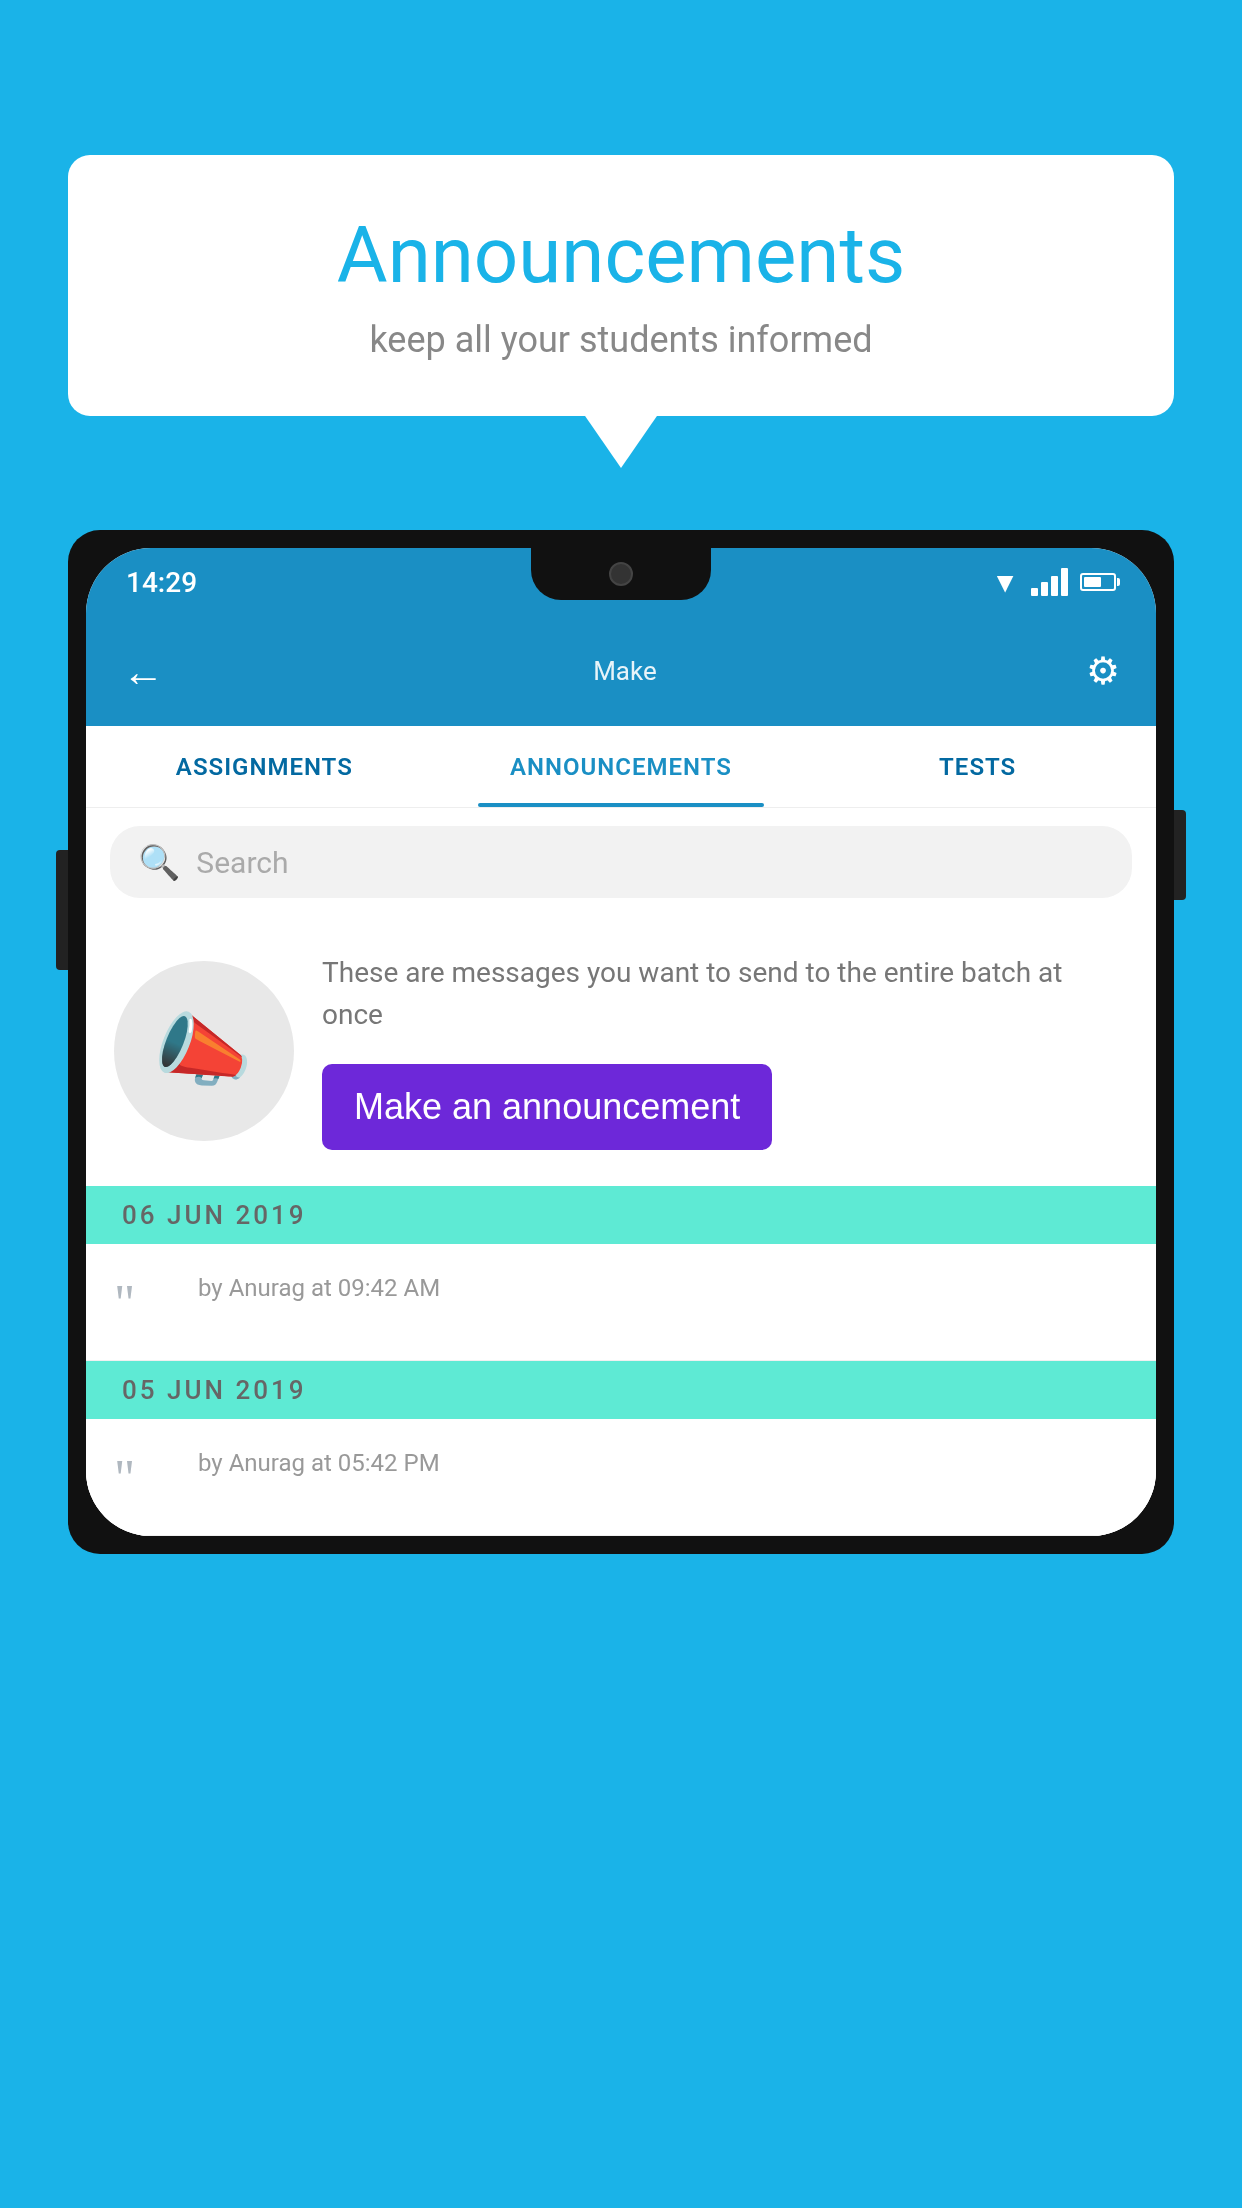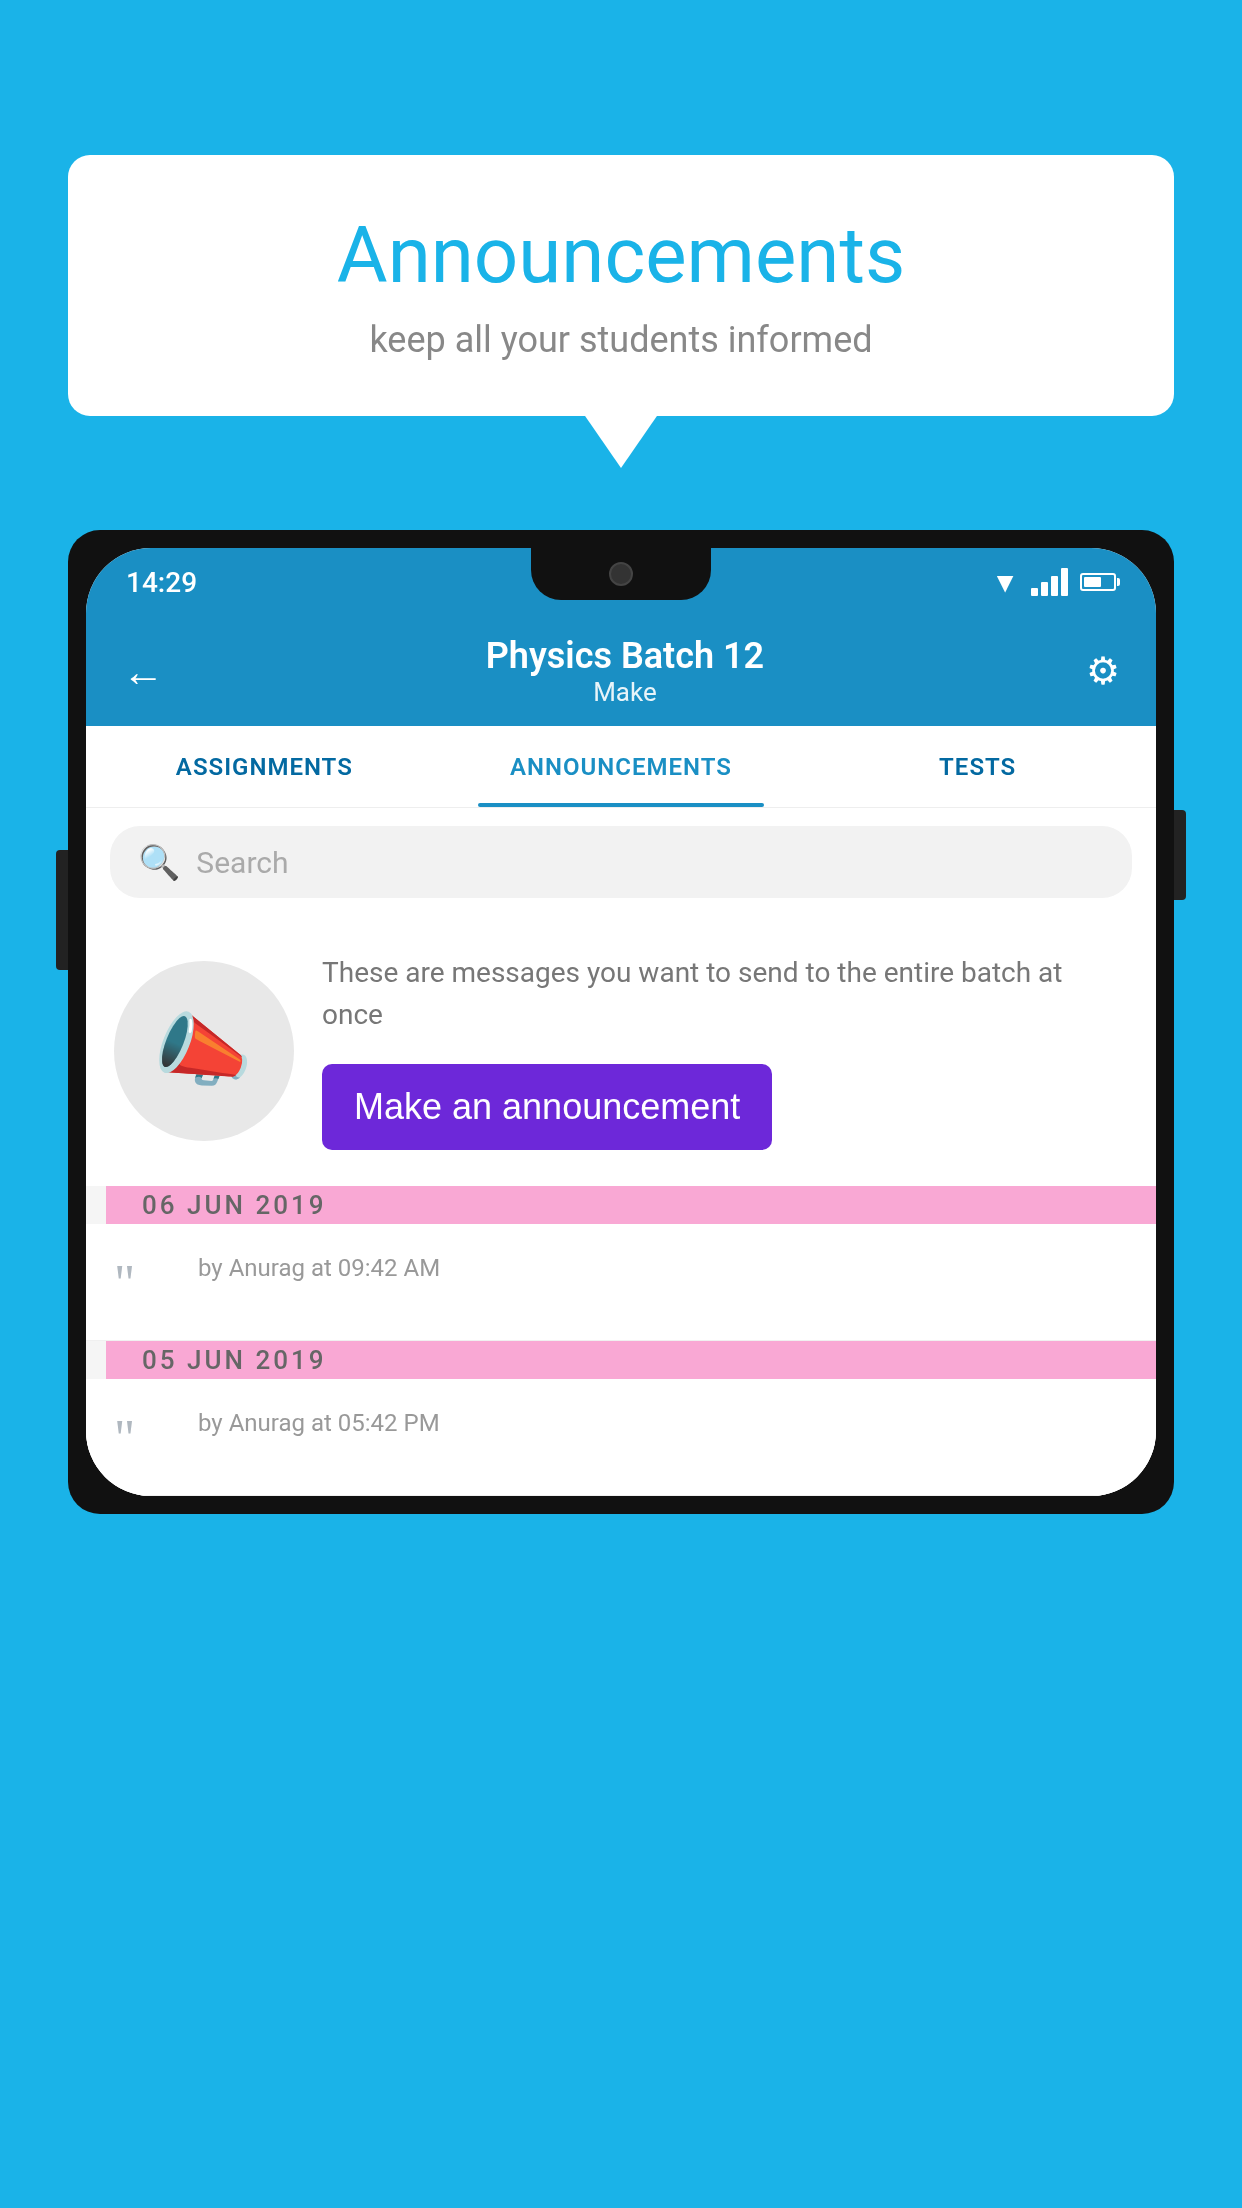--- a/index.html
+++ b/index.html
@@ -348,27 +348,26 @@
       border: none;
       border-radius: 10px;
       padding: 22px 32px;
       font-size: 36px;
       cursor: pointer;
       font-weight: 400;
     }
 
     
     .date-divider {
-      background: #f9a8d4;
-      padding: 4px 36px;
+      background: #5eead4;
+      padding: 14px 36px;
       font-size: 26px;
       color: #666;
       letter-spacing: 3px;
       font-weight: 500;
-      margin-left: 20px;
     }
 
     
     .announcement-item {
       background: white;
       padding: 30px 28px;
       display: flex;
       align-items: flex-start;
       gap: 24px;
       border-bottom: 1px solid #f0f0f0;
@@ -432,21 +431,20 @@
           </div>
           <div class="battery-icon">
             <div class="battery-fill"></div>
           </div>
         </div>
       </div>
 
       <div class="app-header">
         <span class="header-back">←</span>
         <div class="header-title-container">
-          <div class="header-title">Physics Batch 12</div>
           <div class="header-subtitle">Make</div>
         </div>
         <span class="header-gear">⚙</span>
       </div>
 
       <div class="tabs-bar">
         <div class="tab-item">
           <span>ASSIGNMENTS</span>
         </div>
         <div class="tab-item active">

